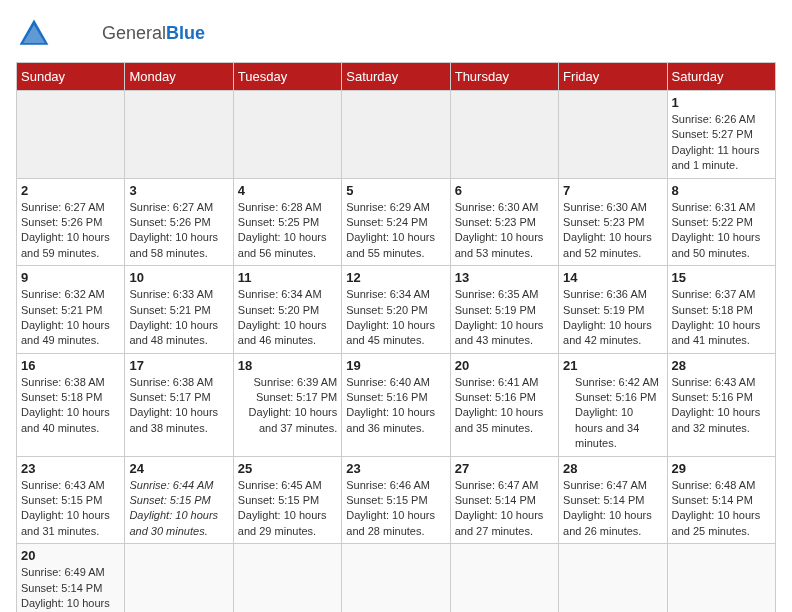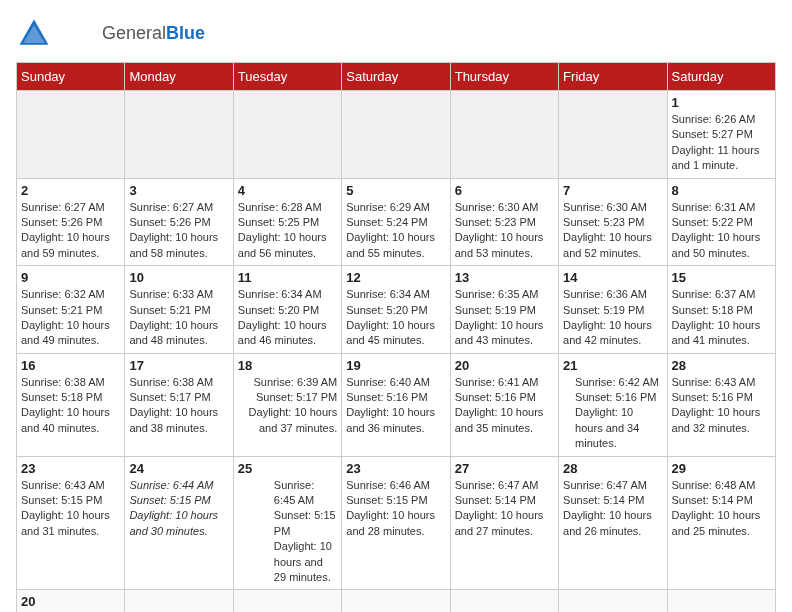--- a/index.html
+++ b/index.html
@@ -269,21 +269,21 @@
 Daylight: 10 hours and 31 minutes.</div>
         </td>
         <td>
           <div class="day-number">24</div>
           <div class="day-info" style="white-space: pre-line; font-style: italic;">Sunrise: 6:44 AM
 Sunset: 5:15 PM
 Daylight: 10 hours and 30 minutes.</div>
         </td>
         <td>
           <div class="day-number">25</div>
-          <div class="day-info" style="white-space: pre-line; margin-left: 36px;">Sunrise: 6:45 AM
+          <div class="day-info" style="white-space: pre-line;">Sunrise: 6:45 AM
 Sunset: 5:15 PM
 Daylight: 10 hours and 29 minutes.</div>
         </td>
         <td>
           <div class="day-number">23</div>
           <div class="day-info" style="white-space: pre-line;">Sunrise: 6:46 AM
 Sunset: 5:15 PM
 Daylight: 10 hours and 28 minutes.</div>
         </td>
         <td>

